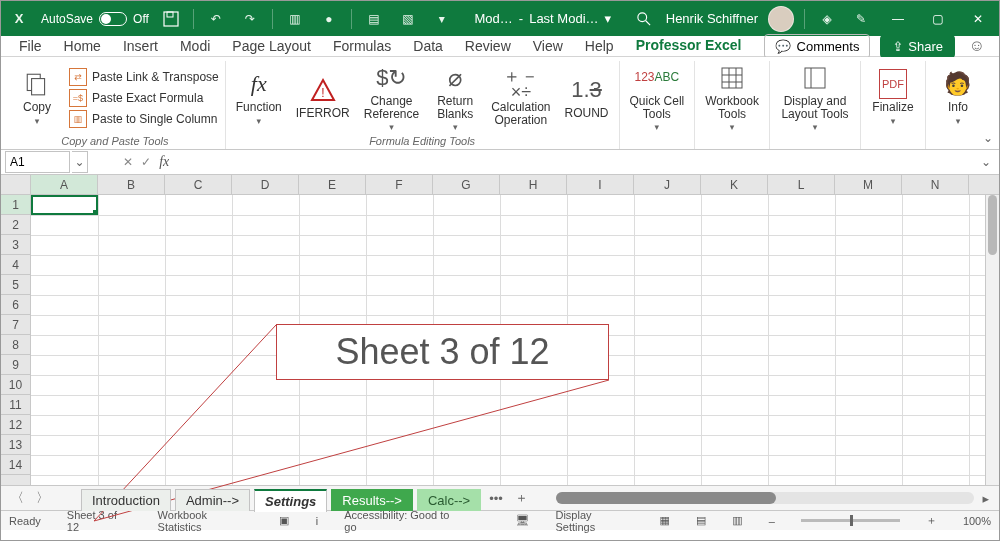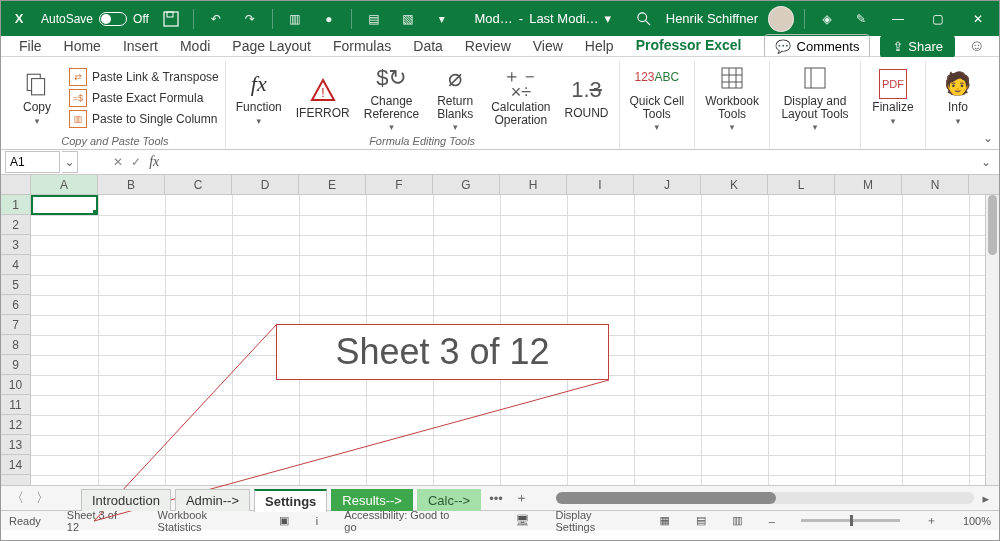--- a/index.html
+++ b/index.html
@@ -21,21 +21,21 @@
   .share-btn { display:flex;align-items:center;gap:5px;padding:4px 12px;background:#0f7a3e;color:#fff;border-radius:4px;font-size:13px;}
   .ribbon { height:93px; background:#fff; display:flex; padding:4px 4px 0 4px; border-bottom:1px solid #c8c8c8; position:relative;}
   .rgroup { display:flex; flex-direction:column; align-items:center; padding:0 6px; border-right:1px solid #e3e3e3;}
   .rgroup:last-child{border-right:none;}
   .rgroup .body { flex:1; display:flex; align-items:center; gap:6px;}
   .rgroup .label { font-size:11px; color:#666; text-align:center; padding-bottom:2px; white-space:nowrap;font-style:italic;}
   .bigbtn { display:flex; flex-direction:column; align-items:center; justify-content:center; gap:2px; font-size:12px; color:#333; line-height:1.1; text-align:center; height:70px; padding:0 4px; min-width:52px;}
   .bigbtn .ico { height:30px; display:flex; align-items:center; justify-content:center;}
   .ribbon-chevron{position:absolute;right:6px;bottom:4px;color:#666;}
   .namebox-bar { height:25px; display:flex; align-items:center; border-bottom:1px solid #c8c8c8; background:#fff; padding-right:8px;}
-  .namebox { width:55px; height:22px; border:1px solid #c3c3c3; margin:0 2px 0 4px; display:flex;align-items:center;padding:0 4px;font-size:12px;}
+  .namebox { width:65px; height:22px; border:1px solid #c3c3c3; margin:0 2px 0 4px; display:flex;align-items:center;padding:0 4px;font-size:12px;}
   .namebox-dd{width:16px;text-align:center;color:#666;border:1px solid #c3c3c3;border-left:none;height:22px;line-height:20px;}
   .fx-area{display:flex;align-items:center;gap:8px;margin-left:35px;color:#888;}
   .fx-label{font-style:italic;font-family:"Times New Roman",serif;font-size:14px;color:#555;}
   .colhead { height:20px; display:flex; background:#e6e6e6; border-bottom:1px solid #c8c8c8;}
   .corner{width:30px;border-right:1px solid #c8c8c8;background:#e6e6e6;}
   .ch{flex:0 0 67px;border-right:1px solid #c8c8c8;text-align:center;font-size:12px;color:#555;line-height:20px;}
   .ch.sel{background:#d2e8d8;}
   .grid{display:flex;height:290px;position:relative;}
   .rowheads{width:30px;background:#e6e6e6;border-right:1px solid #c8c8c8;}
   .rh{height:20px;border-bottom:1px solid #c8c8c8;text-align:center;font-size:12px;color:#555;line-height:20px;}
@@ -45,21 +45,21 @@
   .cells .row-line{position:absolute;left:0;right:0;height:0;border-bottom:1px solid #dcdcdc;}
   .active-cell{position:absolute;left:0;top:0;width:67px;height:20px;border:2px solid #0f7a3e;}
   .active-cell::after{content:"";position:absolute;right:-3px;bottom:-3px;width:6px;height:6px;background:#0f7a3e;}
   .vscroll{width:14px;background:#f1f1f1;border-left:1px solid #c8c8c8;position:relative;}
   .vthumb{position:absolute;left:2px;right:2px;top:0;height:60px;background:#b8b8b8;border-radius:5px;}
   .callout-box{position:absolute;left:275px;top:323px;width:333px;height:56px;border:1px solid #c04040;background:#fff;display:flex;align-items:center;justify-content:center;font-size:36px;color:#555;font-family:"Segoe UI",Arial;}
   .callout-line{position:absolute;stroke:#c04040;stroke-width:1;}
   .sheetbar{height:25px;display:flex;align-items:center;background:#f5f5f5;border-top:1px solid #c8c8c8;padding:0 6px;gap:4px;}
   .sheet-nav{color:#666;font-size:13px;padding:0 4px;}
   .sheet-tab{padding:3px 10px;border:1px solid #c3c3c3;border-bottom:none;background:#ecefec;font-size:13px;color:#333;position:relative;top:2px;}
-  .sheet-tab.active{background:#fff;border-top:2px solid #0f7a3e;font-weight:600;}
+  .sheet-tab.active{background:#fff;border-top:2px solid #0f7a3e;font-weight:600;font-style:italic;}
   .sheet-tab.green{background:#3fa84d;color:#fff;border-color:#3fa84d;}
   .sheet-tab.lightgreen{background:#a5e0a9;color:#2a5b31;border-color:#a5e0a9;}
   .hscroll{flex:1;height:12px;background:#e4e4e4;margin-left:20px;border-radius:6px;position:relative;}
   .hthumb{position:absolute;left:0;top:0;height:12px;width:220px;background:#8a8a8a;border-radius:6px;}
   .status{height:20px;display:flex;align-items:center;background:#f5f5f5;border-top:1px solid #c8c8c8;padding:0 8px;gap:26px;font-size:11px;color:#555;}
   .status .spacer{flex:1;}
   .zoom-slider{width:100px;height:3px;background:#bbb;position:relative;}
   .zoom-slider::after{content:"";position:absolute;left:50%;top:-4px;width:3px;height:11px;background:#666;}
   .smallrow{display:flex;align-items:center;gap:5px;font-size:12px;color:#333;white-space:nowrap;}
   .smallrow .sico{width:18px;height:18px;border:1px solid #d6763a;display:flex;align-items:center;justify-content:center;font-size:9px;color:#d6763a;}

